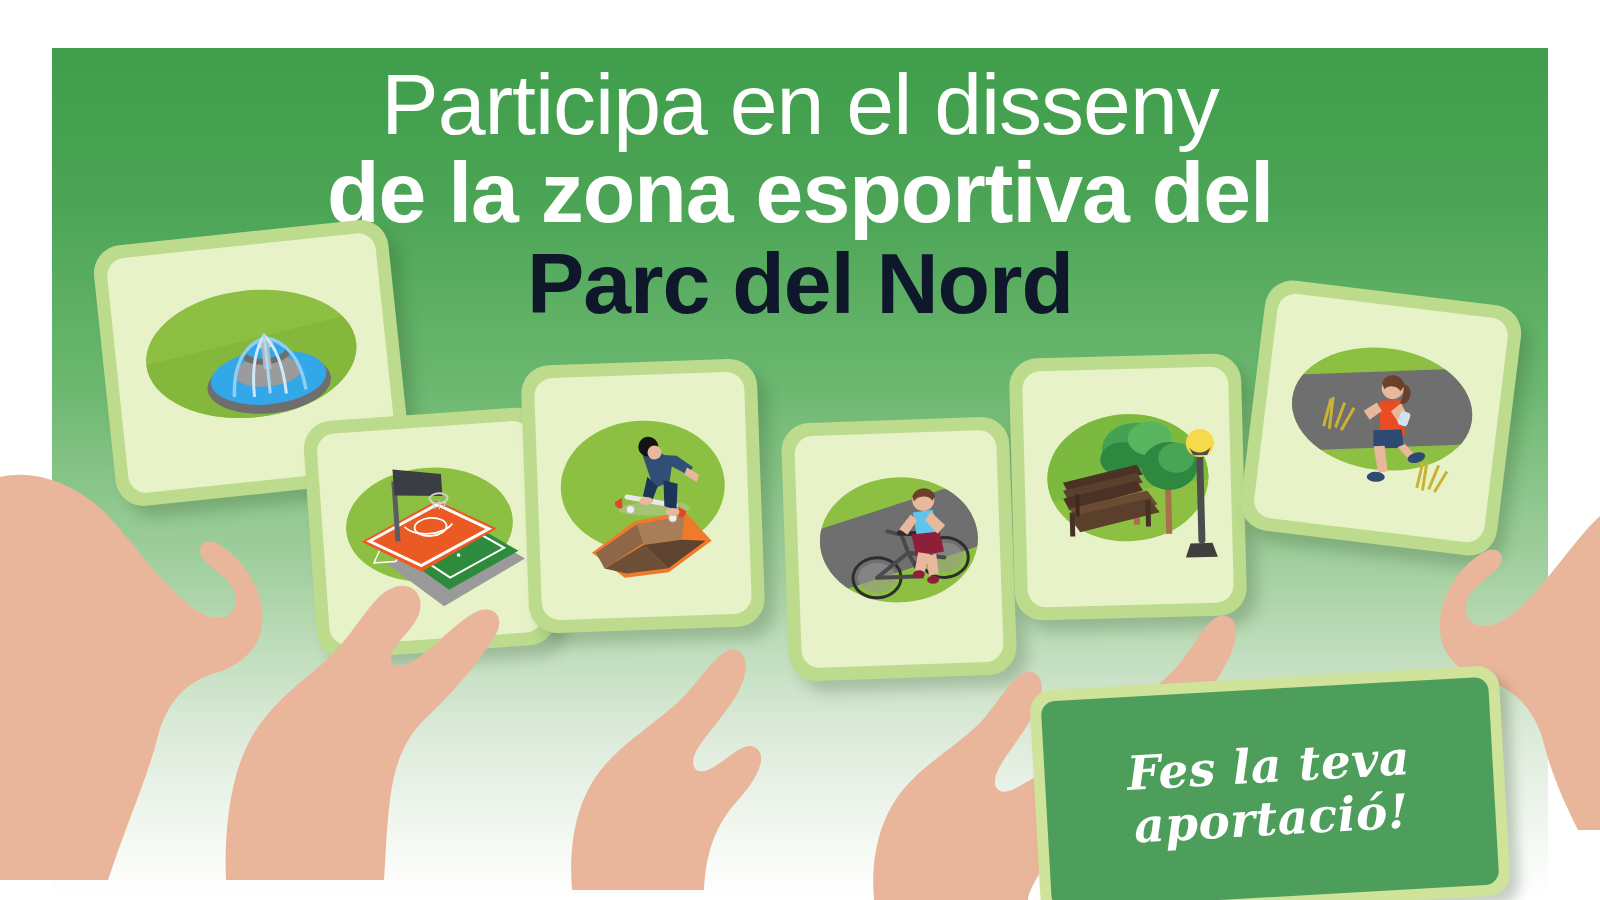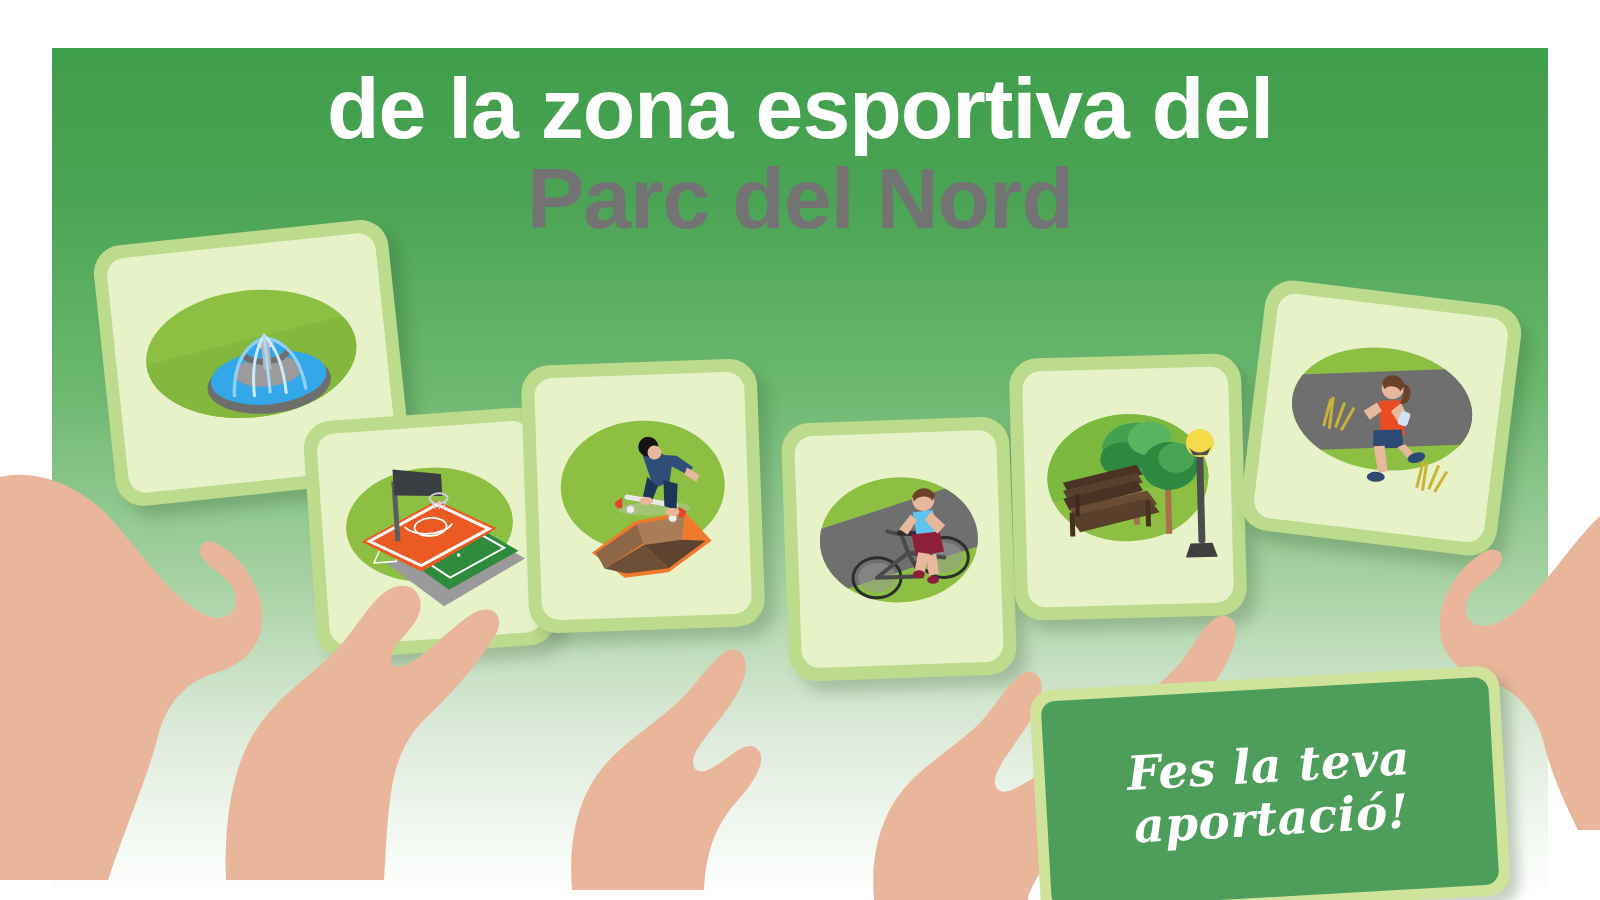--- a/index.html
+++ b/index.html
@@ -16,21 +16,21 @@
   .headline{
     position:absolute;left:52px;top:62px;width:1496px;text-align:center;
     line-height:0.98;pointer-events:none;
   }
   .headline .l1,.headline .l2{
     display:block;font-size:86px;font-weight:400;color:#ffffff;letter-spacing:-1px;
     font-family:"Liberation Sans",sans-serif;
   }
   .headline .l2{margin-top:4px;font-weight:bold;}
   .headline .l3{
-    display:block;font-size:86px;font-weight:700;color:#737373;letter-spacing:-1px;margin-top:6px;
+    display:block;font-size:86px;font-weight:700;color:#0f172a;letter-spacing:-1px;margin-top:6px;
     font-family:"Liberation Sans",sans-serif;
   }
 
   
   .card{
     position:absolute;border-radius:28px;background:#bcdb8c;
     box-shadow:10px 12px 14px rgba(40,70,30,0.22);
   }
   .card .inner{
     position:absolute;left:13px;top:13px;right:13px;bottom:13px;
@@ -61,20 +61,21 @@
   .footer{position:absolute;left:0;top:780px;width:1600px;height:90px;}
 </style>
 </head>
 <body>
 
 <div id="poster">
 
   <div class="green-panel"></div>
 
   <div class="headline">
+    <span class="l1">Participa en el disseny</span>
     <span class="l2">de la zona esportiva del</span>
     <span class="l3">Parc del Nord</span>
   </div>
 
   <div class="card" style="left:104px;top:232px;width:296px;height:262px;transform:rotate(-6deg);">
     <div class="inner">
       <div class="ellipse">
         <div style="position:absolute;left:-10%;top:38%;width:130%;height:70%;background:#83b83c;transform:rotate(-8deg);"></div>
       </div>
       <svg viewBox="0 0 300 260" width="300" height="260" style="position:absolute;left:0;top:0;">

